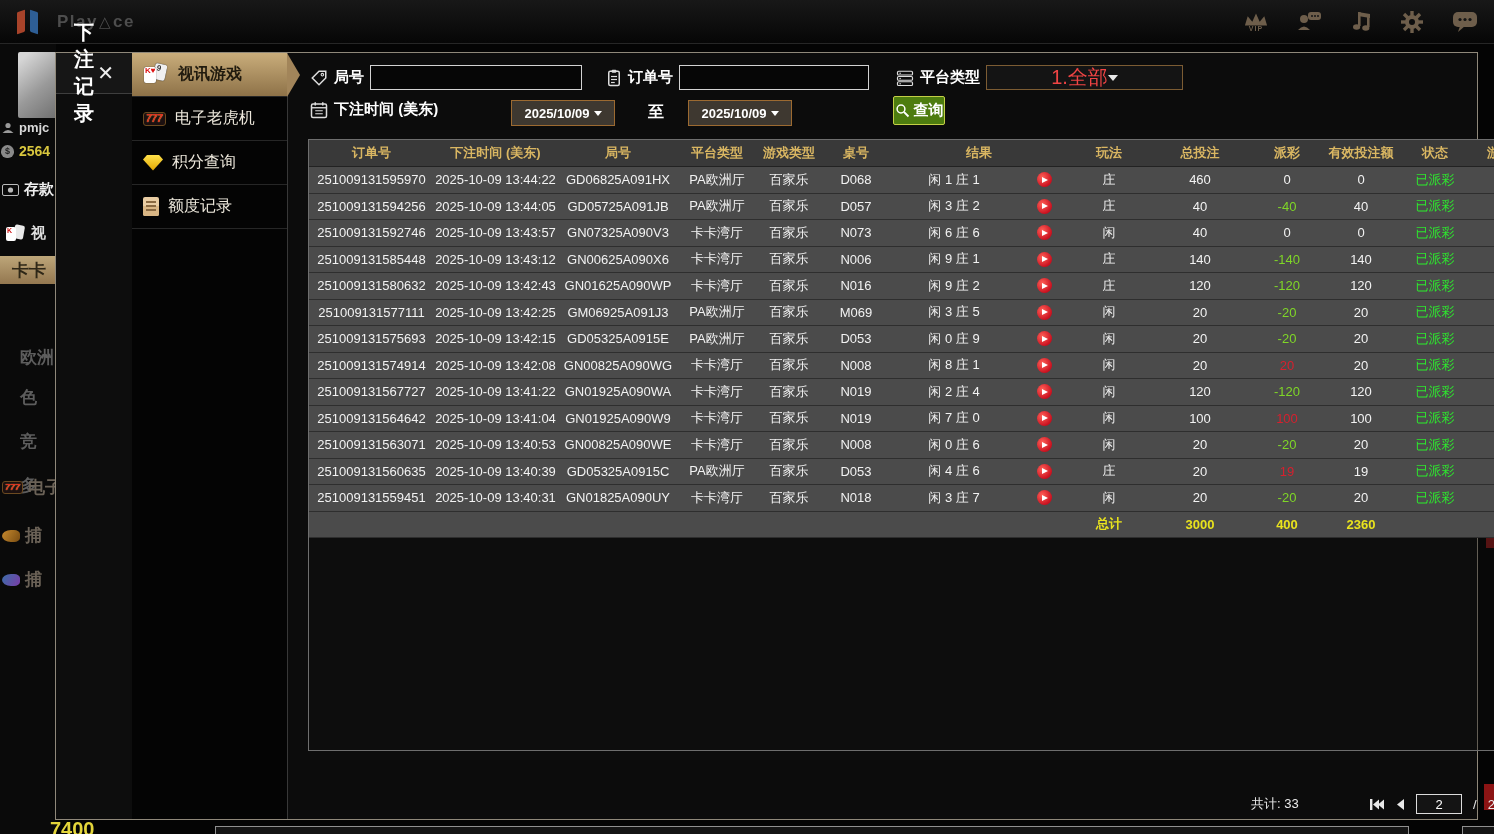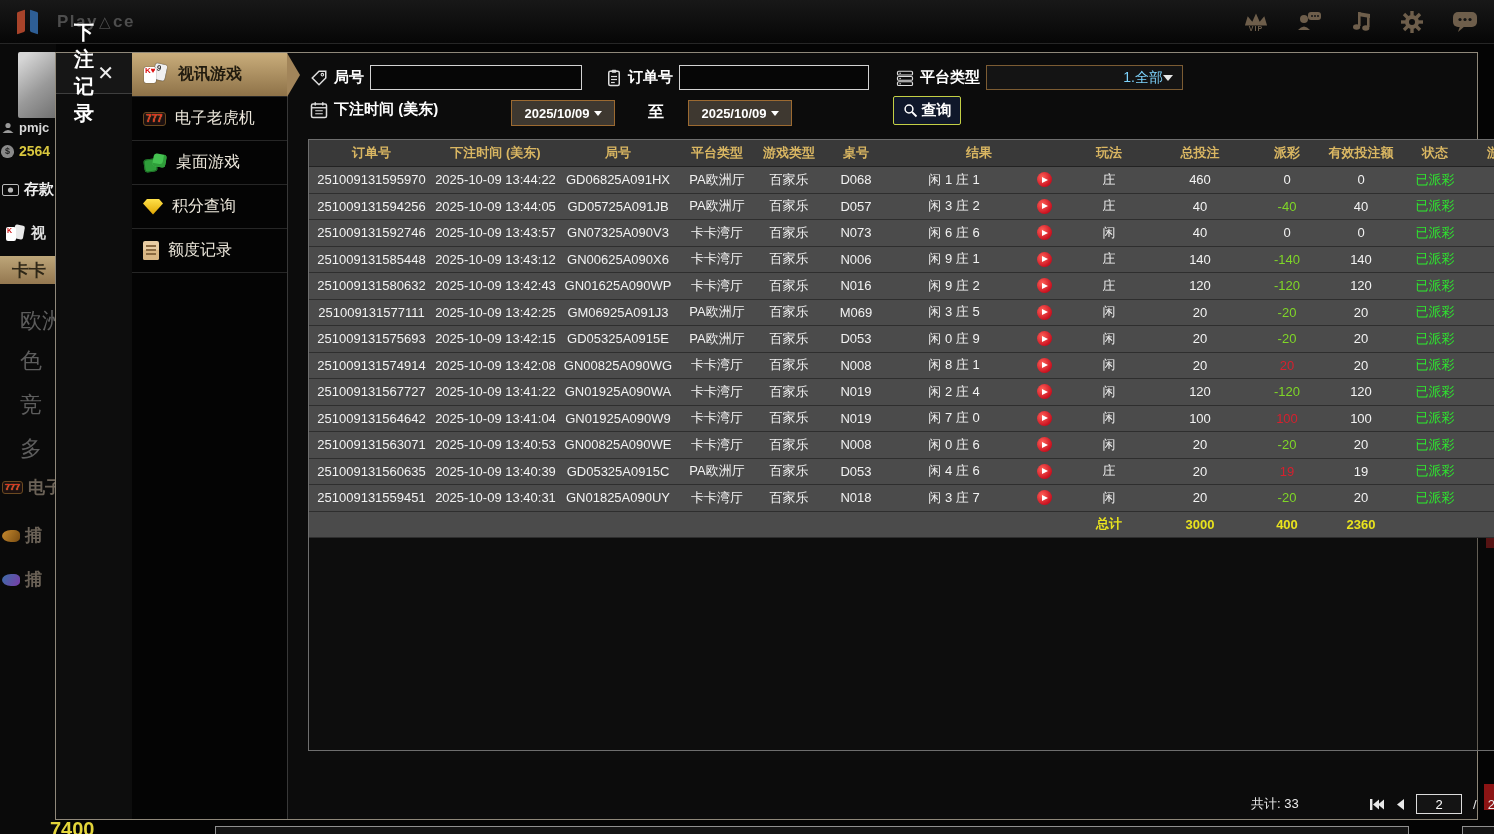--- a/index.html
+++ b/index.html
@@ -20,21 +20,21 @@
 
   
   .bg-strip{position:absolute;left:0;top:44px;width:56px;height:790px;background:#0a0a0a;overflow:hidden;z-index:1;}
   .bs-item{position:absolute;left:0;display:flex;align-items:center;gap:5px;white-space:nowrap;}
   .avatar{position:absolute;left:18px;top:8px;width:40px;height:66px;background:linear-gradient(140deg,#d6d6d6 10%,#9a9a9a 55%,#6f6f6f);border-radius:2px;}
   .bs-user{top:76px;left:2px;color:#d8d8d8;font-size:13px;font-weight:bold;}
   .bs-balance{top:99px;left:1px;color:#d8c63e;font-size:14px;font-weight:bold;}
   .bs-deposit{top:136px;left:2px;color:#eee;font-size:15px;font-weight:bold;}
   .bs-video{top:180px;left:6px;color:#ddd;font-size:15px;font-weight:bold;}
   .bs-kaka{top:212px;left:0;width:70px;height:28px;background:linear-gradient(#bda679,#93774f);color:#2e2717;font-size:17px;font-weight:bold;padding-left:12px;align-items:center;}
-  .bs-dim{color:#5d5d5d;font-size:22px;font-weight:normal;left:20px;}
+  .bs-dim{color:#5d5d5d;font-size:17px;font-weight:bold;left:20px;margin-top:40px;}
   .bs-europe{top:262px;}
   .bs-se{top:302px;}
   .bs-jing{top:346px;}
   .bs-duo{top:390px;}
   .bs-dianzi{top:432px;left:2px;color:#6b6257;font-size:17px;font-weight:bold;}
   .bs-fish{left:2px;color:#6b6257;font-size:17px;font-weight:bold;}
   .bs-fish1{top:480px;}
   .bs-fish2{top:524px;}
   .fish-blob{width:18px;height:12px;border-radius:60% 40% 40% 60%;background:linear-gradient(120deg,#c78a2e,#7a4d12);}
   .fish-blob2{background:linear-gradient(120deg,#3b6ea8,#7a3da8);}
@@ -59,44 +59,44 @@
   .m-body{flex:1;display:flex;min-height:0;}
 
   
   .tabs{width:155px;flex:0 0 155px;background:#040404;border-right:1px solid #383838;}
   .tab{position:relative;height:44px;display:flex;align-items:center;gap:9px;padding-left:11px;border-bottom:1px solid #262626;color:#ece7db;font-size:16px;cursor:pointer;box-sizing:border-box;}
   .tab.active{background:linear-gradient(#c9ad7b,#8e7248);color:#201a0e;font-weight:bold;}
   .tab.active::after{content:"";position:absolute;right:-13px;top:50%;transform:translateY(-50%);border-left:13px solid #a2855a;border-top:22px solid transparent;border-bottom:22px solid transparent;z-index:7;}
   .ic-cards{position:relative;width:26px;height:21px;flex:0 0 26px;}
   .ic-cards .c-back{position:absolute;left:11px;top:0;width:12px;height:16px;background:#f0f0f0;border-radius:2px;transform:rotate(12deg);color:#333;font-size:8px;font-weight:bold;line-height:9px;text-align:left;padding-left:2px;box-sizing:border-box;box-shadow:0 0 1px #000;}
   .ic-cards .c-front{position:absolute;left:1px;top:3px;width:12px;height:16px;background:#fff;border-radius:2px;color:#d11;font-size:8px;font-weight:bold;line-height:8px;padding-left:1px;box-sizing:border-box;box-shadow:0 0 1px #000;}
-  .ic-777{background:#1c1010;border:1px solid #6b4a20;border-radius:3px;color:#e03020;font-weight:bold;font-size:10px;padding:1px 2px;line-height:1;text-shadow:0 0 1px #ffcf5e;flex:0 0 auto;text-align:center;}
+  .ic-777{background:#1c1010;border:1px solid #6b4a20;border-radius:3px;color:#e03020;font-weight:bold;font-style:italic;font-size:10px;padding:1px 2px;line-height:1;text-shadow:0 0 1px #ffcf5e;flex:0 0 auto;text-align:center;}
   .ic-777.mini{font-size:9px;}
   .ic-dice{position:relative;width:24px;height:20px;flex:0 0 24px;}
   .ic-dice::before{content:"";position:absolute;left:1px;top:6px;width:13px;height:13px;background:#2f9e3a;border-radius:3px;transform:rotate(-8deg);box-shadow:inset 0 0 0 1px #1d6b25;}
   .ic-dice::after{content:"";position:absolute;left:10px;top:1px;width:13px;height:13px;background:#45c251;border-radius:3px;transform:rotate(10deg);box-shadow:inset -3px -3px 0 #2f9e3a;}
   .ic-diamond{width:20px;height:16px;flex:0 0 20px;background:linear-gradient(#ffe14a,#e0a500);clip-path:polygon(50% 100%,0 32%,22% 0,78% 0,100% 32%);}
   .ic-doc{width:16px;height:19px;flex:0 0 16px;background:#e9cda3;border-radius:2px;box-shadow:inset 0 -12px 0 -2px #d9b684;position:relative;}
   .ic-doc::after{content:"";position:absolute;left:3px;top:4px;width:10px;height:2px;background:#8a6a42;box-shadow:0 4px 0 #8a6a42,0 8px 0 #8a6a42;}
 
   
   .content{flex:1;position:relative;background:#0c0c0c;min-width:0;}
   .fgroup{position:absolute;display:flex;align-items:center;gap:6px;color:#fff;font-size:15px;font-weight:bold;white-space:nowrap;}
   .f-input{background:#060606;border:1px solid #d2d2d2;height:25px;box-sizing:border-box;color:#fff;padding:0 6px;font-size:13px;outline:none;}
   .g-round{top:12px;left:22px;}
   .g-order{top:12px;left:318px;}
   .g-platform{top:12px;left:608px;}
-  .f-select{display:flex;align-items:center;justify-content:flex-end;background:#141414;border:1px solid #7c5c33;height:25px;width:197px;box-sizing:border-box;color:#7dd3fc;font-size:14px;font-weight:normal;padding:0 9px;cursor:pointer;}
+  .f-select{display:flex;align-items:center;justify-content:center;background:#141414;border:1px solid #7c5c33;height:25px;width:197px;box-sizing:border-box;color:#ef4444;font-size:20px;font-weight:normal;padding:0 9px;cursor:pointer;}
   .caret-down{width:0;height:0;border-left:5px solid transparent;border-right:5px solid transparent;border-top:6px solid #e8e8e8;}
   .g-time{top:47px;left:22px;}
   .f-date{position:absolute;top:47px;width:104px;height:26px;display:flex;align-items:center;justify-content:center;gap:4px;background:#3e3830;border:1px solid #9c6a31;color:#fff;font-weight:bold;font-size:13px;box-sizing:border-box;cursor:pointer;}
   .d-from{left:223px;}
   .d-to{left:400px;}
   .to-label{position:absolute;top:49px;left:360px;color:#fff;font-size:16px;font-weight:bold;}
-  .search-btn{position:absolute;top:43px;left:605px;width:68px;height:29px;background:#0f172a;border:1px solid #c3cf45;border-radius:2px;color:#fff;font-size:15px;font-weight:bold;display:flex;align-items:center;justify-content:center;gap:4px;cursor:pointer;box-sizing:border-box;}
+  .search-btn{position:absolute;top:43px;left:605px;width:52px;height:29px;background:#4d7c0f;border:1px solid #c3cf45;border-radius:2px;color:#fff;font-size:15px;font-weight:bold;display:flex;align-items:center;justify-content:center;gap:4px;cursor:pointer;box-sizing:border-box;}
 
   
   .bet-table{position:absolute;top:86px;left:20px;width:1248px;height:612px;border:1px solid #6e6e6e;box-sizing:border-box;background:rgba(18,18,18,.35);}
   .t-row{display:grid;grid-template-columns:125px 123px 122px 76px 68px 66px 130px 50px 80px 102px 72px 76px 72px 84px;height:26.5px;align-items:center;background:#4b4b4b;border-bottom:1px solid #2e2e2e;box-sizing:border-box;}
   .t-head{height:27px;background:#393939;border-bottom:1px solid #222;}
   .th{color:#d9b662;font-weight:bold;font-size:13px;text-align:center;white-space:nowrap;overflow:hidden;}
   .th-result{grid-column:7 / span 2;}
   .td{color:#f2f2f2;font-size:13px;text-align:center;white-space:nowrap;overflow:hidden;}
   .td-mode{color:#b5b5b5;}
   .td-status{color:#2ee62e;}
@@ -264,24 +264,20 @@
             <span class="c-back">9</span>
             <span class="c-front"><span>K</span><span>♥</span></span>
           </span>
           <span>视讯游戏</span>
         </div>
         <div class="tab">
           <span class="ic-777">777</span>
           <span>电子老虎机</span>
         </div>
         <div class="tab">
-          <span class="ic-dice"></span>
-          <span>桌面游戏</span>
-        </div>
-        <div class="tab">
           <span class="ic-diamond"></span>
           <span>积分查询</span>
         </div>
         <div class="tab">
           <span class="ic-doc"></span>
           <span>额度记录</span>
         </div>
       </div>
 
       <div class="content">

